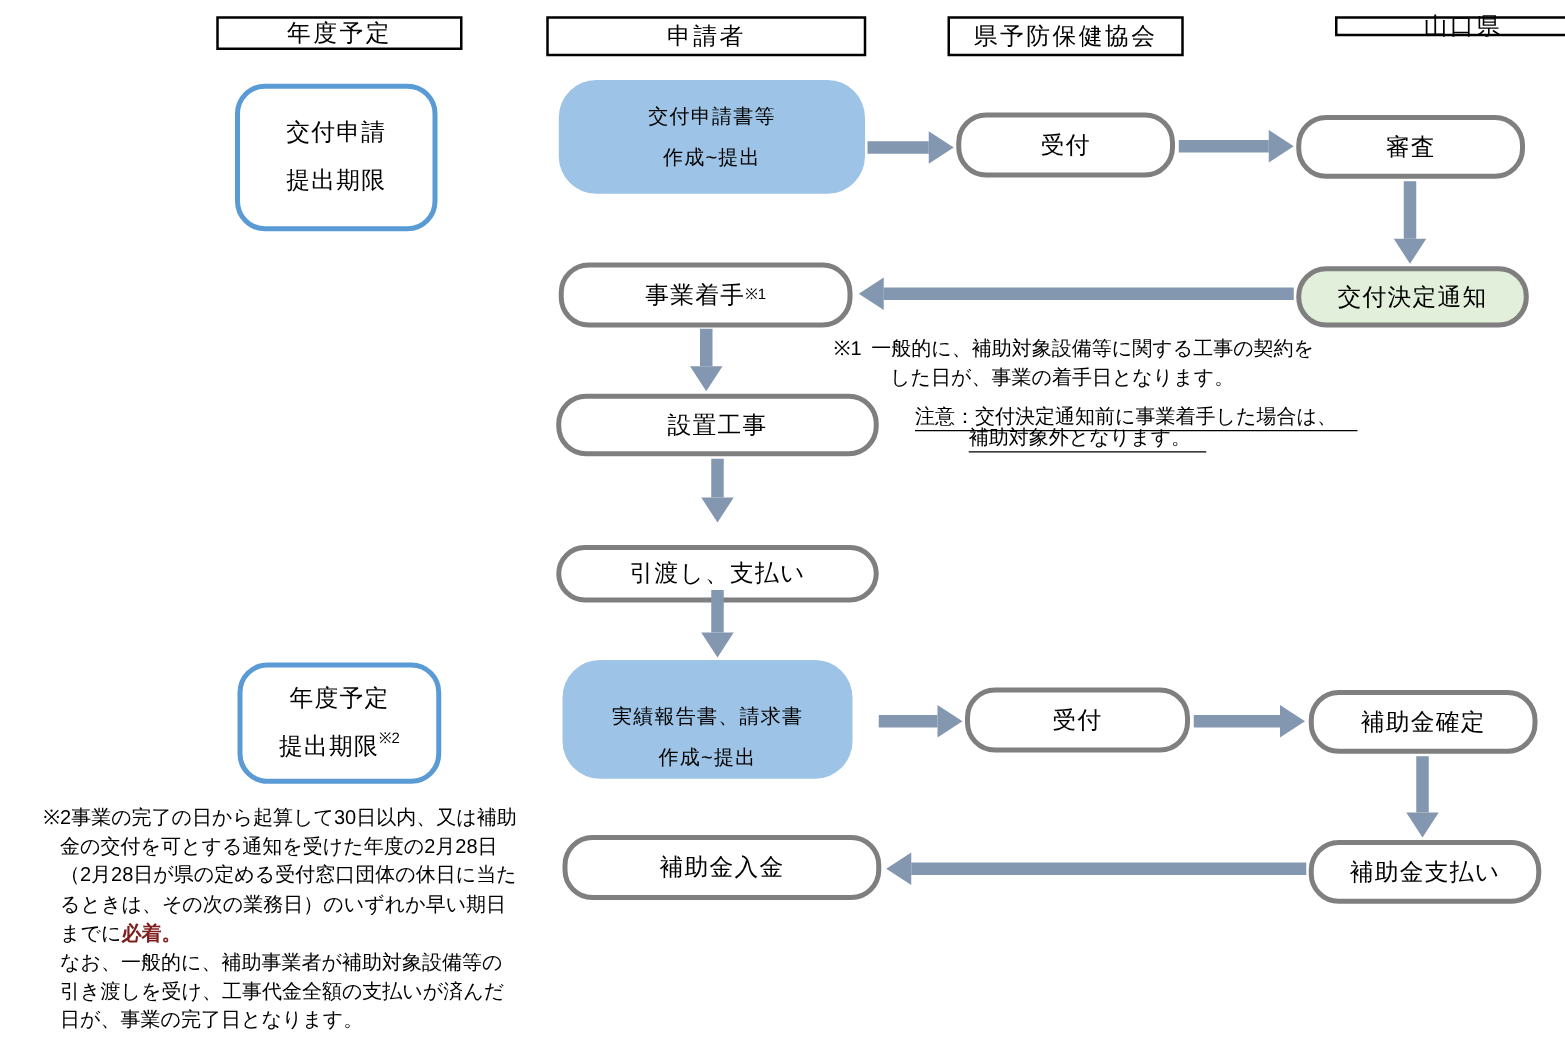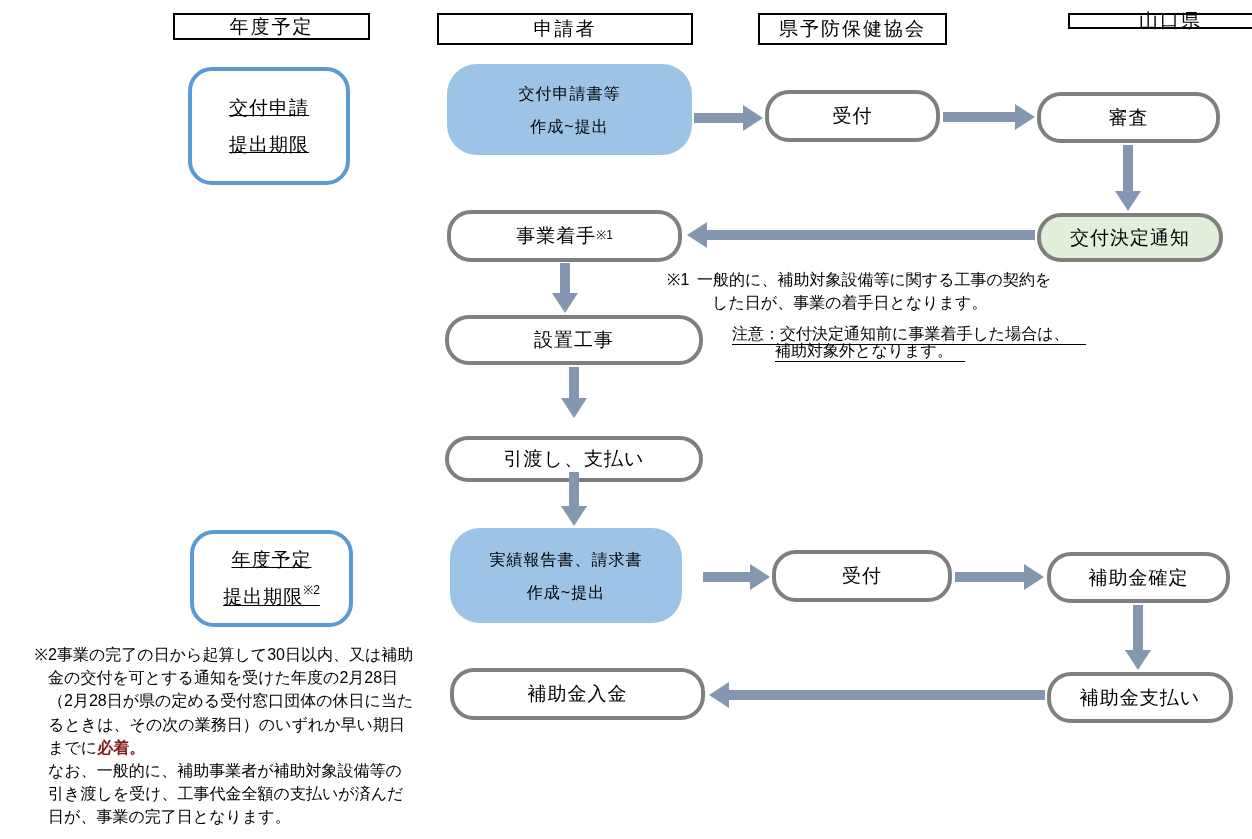--- a/index.html
+++ b/index.html
@@ -8,21 +8,21 @@
     font-family:"Liberation Sans",sans-serif;color:#000;overflow:hidden;
   }
   .hdr{
     position:absolute;box-sizing:border-box;border:2px solid #000;background:#fff;
     display:flex;align-items:center;justify-content:center;
     font-size:19px;letter-spacing:2px;
   }
   .sched{
     position:absolute;box-sizing:border-box;border:4px solid #5B9BD5;border-radius:24px;
     background:#fff;display:flex;flex-direction:column;align-items:center;justify-content:center;
-    font-size:19px;line-height:33px;text-align:center;letter-spacing:1px;text-decoration:underline;
+    font-size:19px;line-height:33px;text-align:center;letter-spacing:1px;
   }
   .node{
     position:absolute;box-sizing:border-box;border:4px solid #7F7F7F;border-radius:24px;
     background:#fff;display:flex;align-items:center;justify-content:center;
     font-size:19px;text-align:center;letter-spacing:1px;
   }
   .node.blue{
     border:none;background:#9DC3E6;border-radius:30px;
     flex-direction:column;line-height:33px;font-size:16px;
   }
@@ -63,21 +63,21 @@
   </div>
   <div class="sched" style="left:190px;top:530px;width:163px;height:97px;">
     <div>年度予定</div>
     <div><span>提出期限</span><sup>※2</sup></div>
   </div>
 
   <div class="node blue" style="left:447px;top:64px;width:245px;height:91px;">
     <div>交付申請書等</div>
     <div>作成~提出</div>
   </div>
-  <div class="node blue" style="left:450px;top:528px;width:232px;height:95px;">
+  <div class="node blue" style="left:450px;top:528px;width:232px;height:95px;justify-content:flex-end;">
     <div>実績報告書、請求書</div>
     <div>作成~提出</div>
   </div>
 
   <div class="node" style="left:765px;top:90px;width:175px;height:52px;">受付</div>
   <div class="node" style="left:1037px;top:92px;width:183px;height:51px;">審査</div>
   <div class="node green" style="left:1037px;top:213px;width:186px;height:49px;">交付決定通知</div>
   <div class="node" style="left:447px;top:210px;width:235px;height:52px;">
     <span>事業着手</span>
       <sup>※1</sup>

